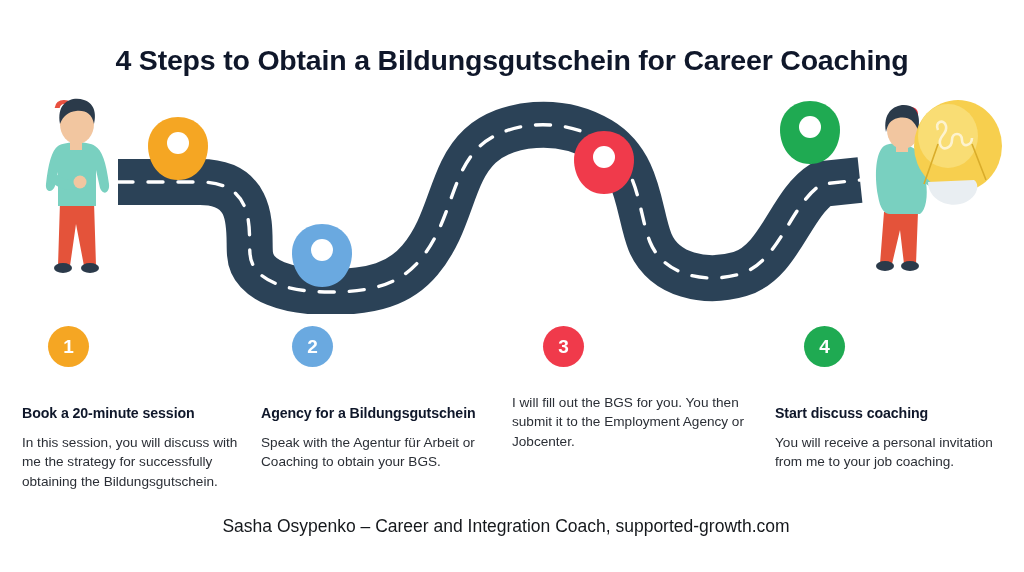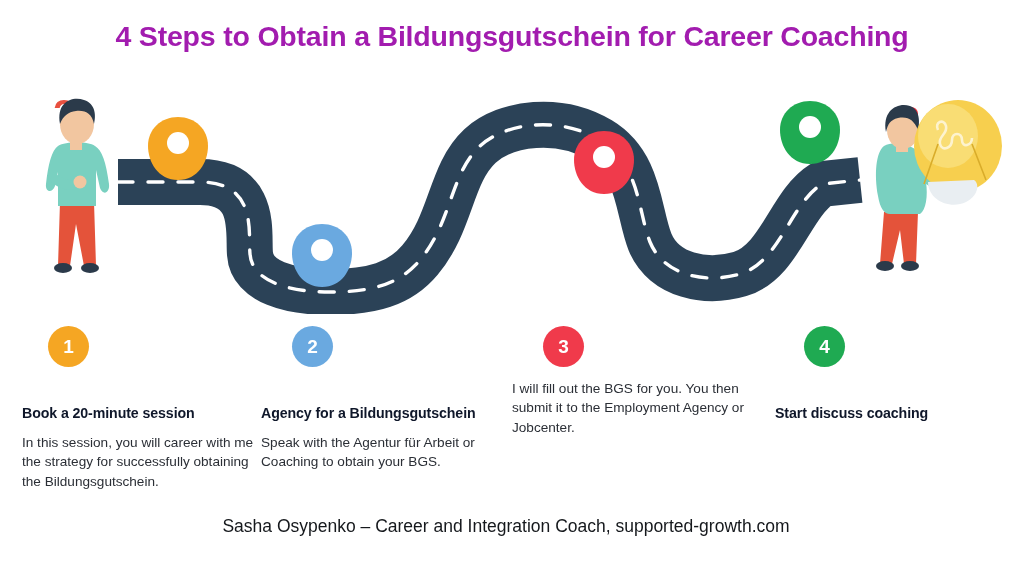--- a/index.html
+++ b/index.html
@@ -14,26 +14,26 @@
     background: #ffffff;
     overflow: hidden;
     font-family: "Liberation Sans", sans-serif;
     -webkit-font-smoothing: antialiased;
   }
 
   
   #title {
     position: absolute;
     left: 0;
-    top: 20px;
+    top: 44px;
     width: 1024px;
     text-align: center;
     font-size: 28.5px;
     font-weight: 700;
-    color: #a21caf;
+    color: #0f172a;
     letter-spacing: -0.2px;
     white-space: nowrap;
   }
 
   
   #stage {
     position: absolute;
     left: 0;
     top: 84px;
     width: 1024px;
@@ -85,21 +85,21 @@
     line-height: 1.34;
     letter-spacing: -0.1px;
   }
   .step-body {
     margin-top: 10px;
     font-size: 13.6px;
     font-weight: 400;
     color: #2b2f36;
     line-height: 1.42;
   }
-  .step-3 .step-body { margin-top: 12px; }
+  .step-3 .step-body { margin-top: 26px; }
 
   
   #footer {
     position: absolute;
     left: 0;
     top: 516px;
     width: 1012px;
     text-align: center;
     font-size: 17.5px;
     color: #15181c;
@@ -217,36 +217,37 @@
       </g>
 
     </svg>
   </div>
 
   <div id="steps">
 
     <div class="step step-1">
       <div class="badge" style="background:#f5a623">1</div>
       <div class="step-heading">Book a 20-minute session</div>
-      <div class="step-body">In this session, you will career with me the strategy for successfully obtaining the Bildungsgutschein.</div>
+      <div class="step-body">In this session, you will discuss with me the strategy for successfully obtaining the Bildungsgutschein.</div>
     </div>
 
     <div class="step step-2">
       <div class="badge" style="background:#6aa9e0">2</div>
       <div class="step-heading">Agency for a Bildungsgutschein</div>
       <div class="step-body">Speak with the Agentur für Arbeit or Coaching to obtain your BGS.</div>
     </div>
 
     <div class="step step-3">
       <div class="badge" style="background:#f03a4b">3</div>
       <div class="step-body">I will fill out the BGS for you. You then submit it to the Employment Agency or Jobcenter.</div>
     </div>
 
     <div class="step step-4">
       <div class="badge" style="background:#1faa52">4</div>
       <div class="step-heading">Start discuss coaching</div>
+      <div class="step-body">You will receive a personal invitation from me to your job coaching.</div>
     </div>
 
   </div>
 
   <div id="footer">Sasha Osypenko – Career and Integration Coach, supported-growth.com</div>
 
 </div>
 
 </body></html>

